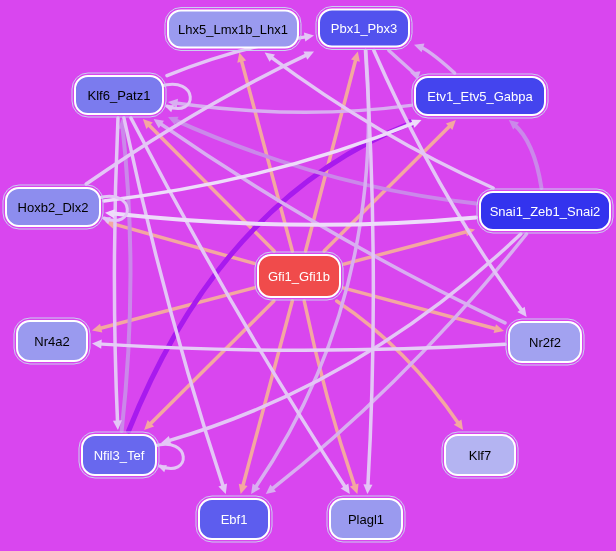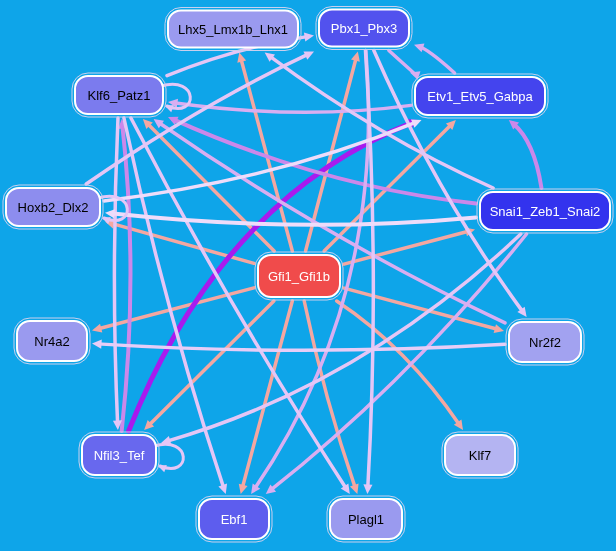--- a/index.html
+++ b/index.html
@@ -8,21 +8,21 @@
     background: #ffffff;
     width: 616px;
     height: 551px;
     overflow: hidden;
     font-family: "Liberation Sans", sans-serif;
   }
   #stage {
     position: relative;
     width: 616px;
     height: 551px;
-    background: #0ea5e9;
+    background: #d946ef;
   }
   svg { display: block; }
   .node-label {
     font-family: "Liberation Sans", sans-serif;
     font-size: 13px;
     pointer-events: none;
   }
 </style>
 </head>
 <body>

